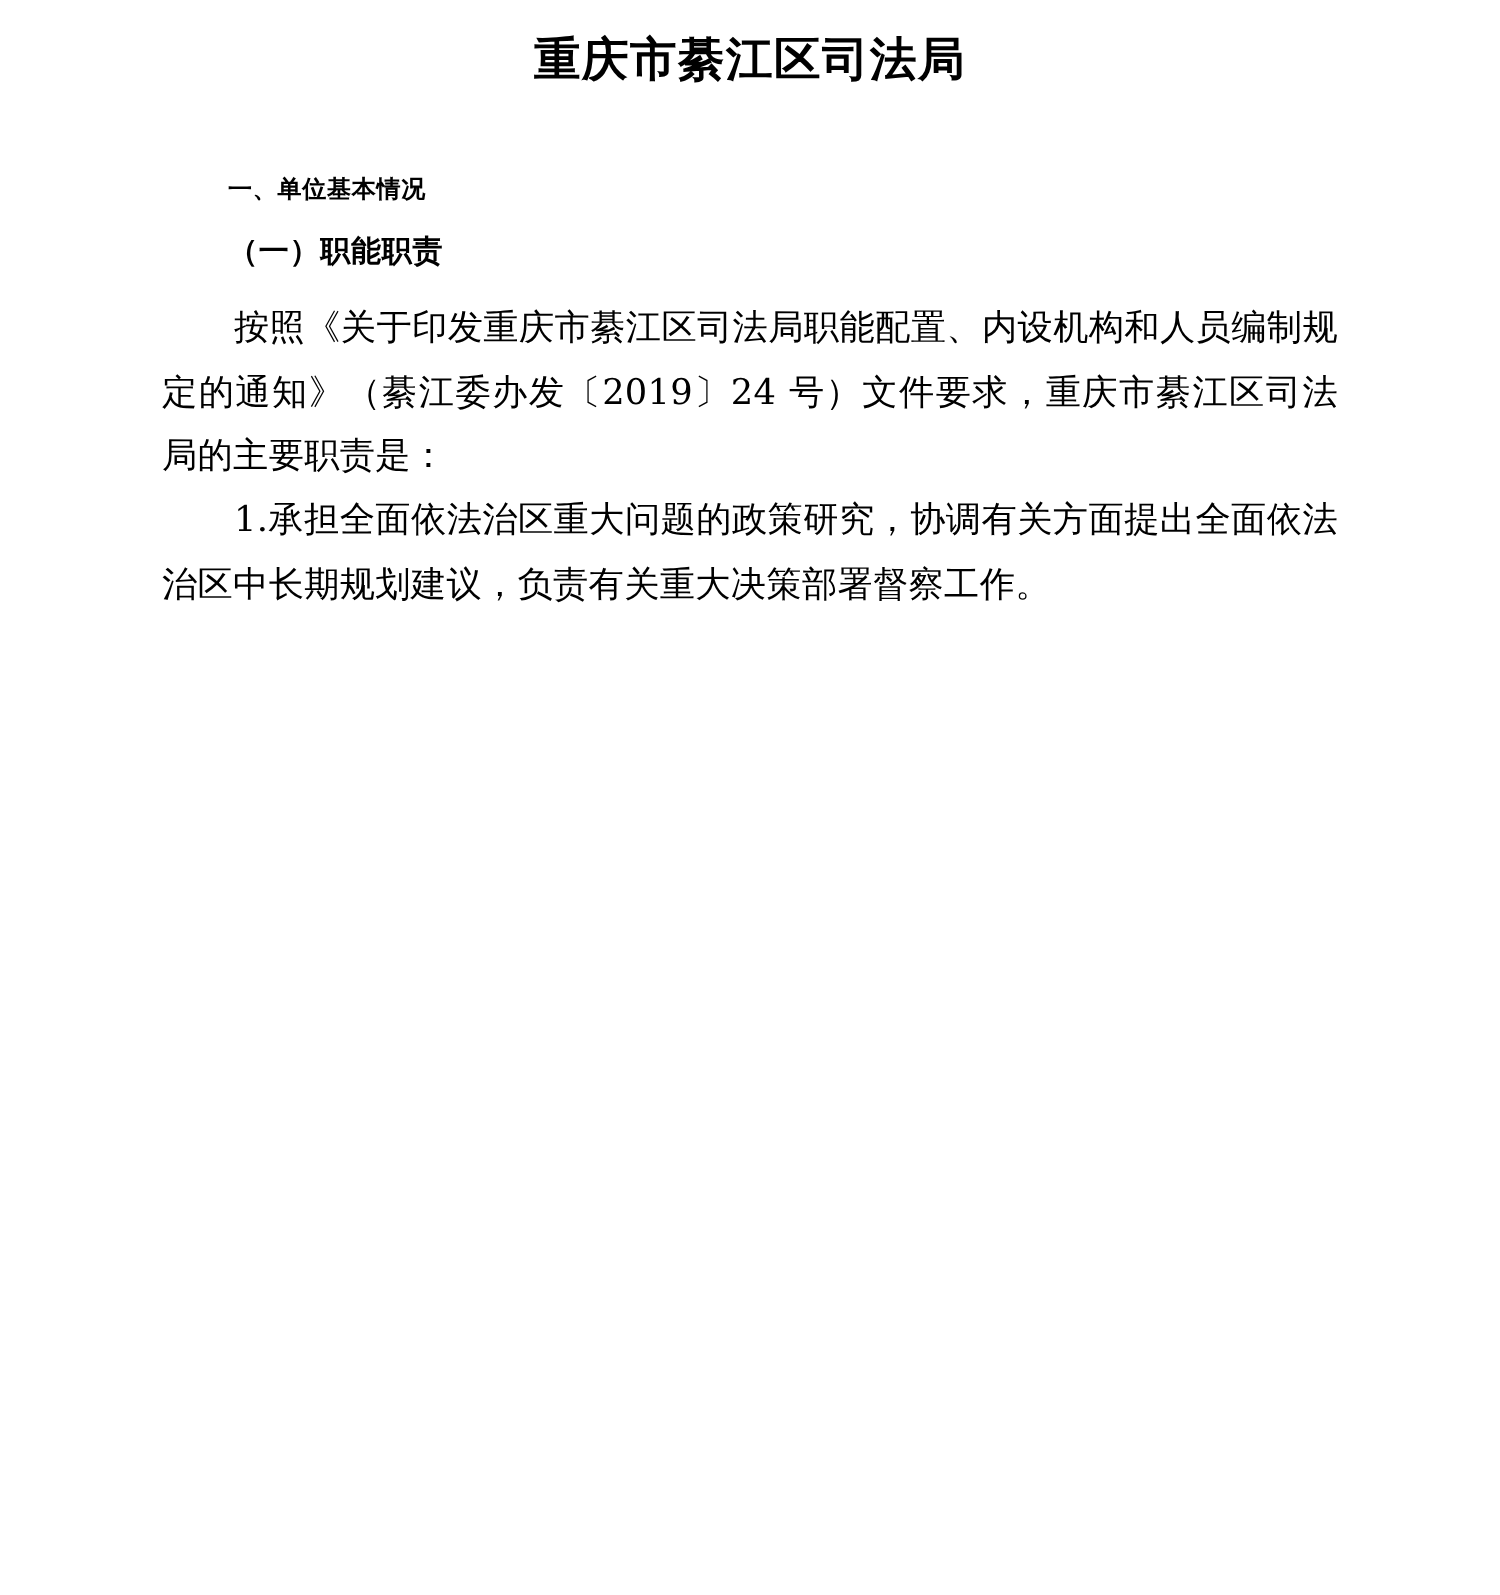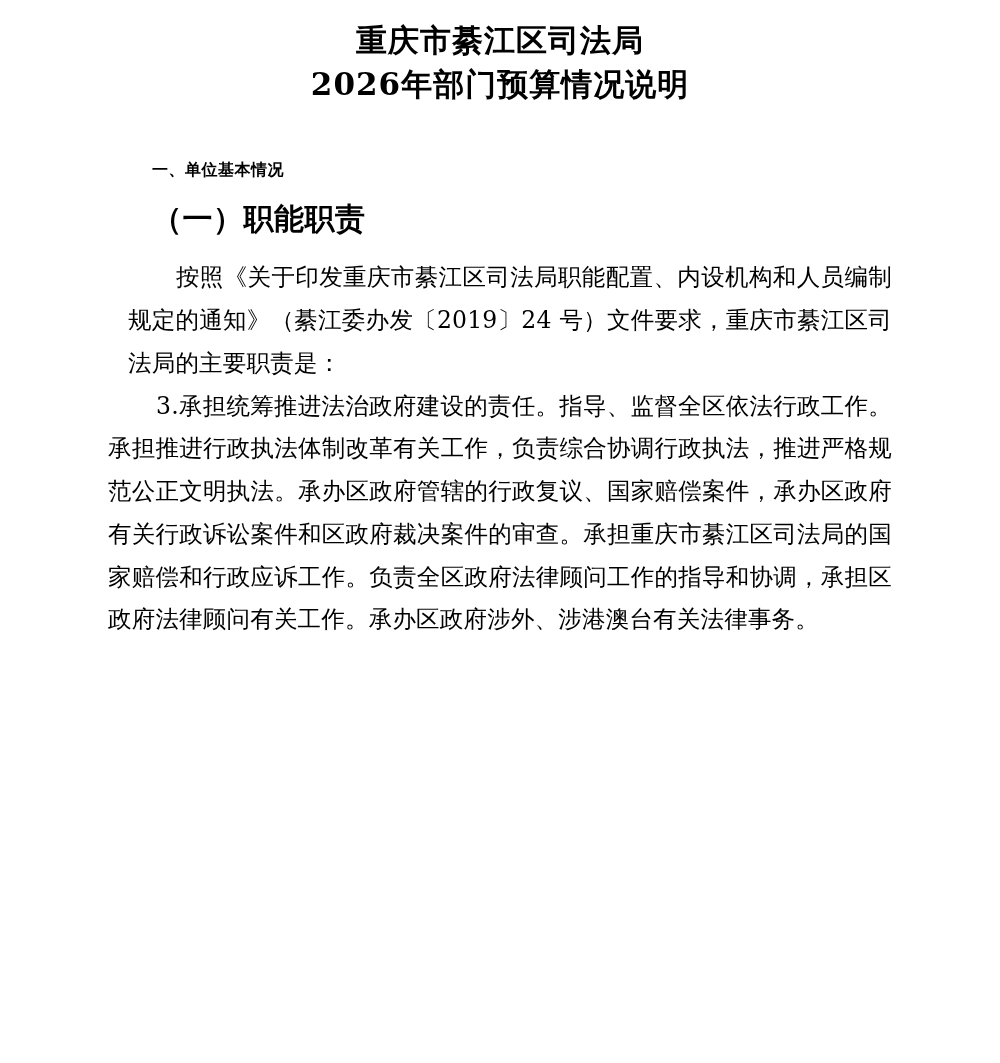--- a/index.html
+++ b/index.html
@@ -37,57 +37,55 @@
   }
   .heading-1 {
     font-size: 16px;
     font-weight: bold;
     line-height: 1.55;
     margin: 0;
     text-indent: 44px;
     letter-spacing: 0.5px;
   }
   .heading-2 {
-    font-size: 30px;
+    font-size: 20px;
     font-weight: bold;
     line-height: 1.55;
     margin: 0;
     margin-top: 13px;
     text-indent: 44px;
     letter-spacing: 0.5px;
   }
   .para {
     font-size: 23.5px;
     line-height: 1.82;
     margin: 0;
     text-indent: 48px;
     text-align: justify;
     text-justify: inter-ideograph;
     letter-spacing: 0.2px;
   }
   .para.first-body {
     margin-top: 14px;
-    margin-left: 20px;
   }
 </style>
 </head>
 <body>
 
 <div class="page">
 
   <div class="doc-title">
     <span class="line">重庆市綦江区司法局</span>
-    <span class="line">2026年部门预算情况说明</span>
   </div>
 
   <div class="spacer-after-title"></div>
 
   <p class="heading-1">一、单位基本情况</p>
 
   <p class="heading-2">（一）职能职责</p>
 
   <p class="para first-body">按照《关于印发重庆市綦江区司法局职能配置、内设机构和人员编制规定的通知》（綦江委办发〔2019〕24 号）文件要求，重庆市綦江区司法局的主要职责是：</p>
 
+  <p class="para">1.承担全面依法治区重大问题的政策研究，协调有关方面提出全面依法治区中长期规划建议，负责有关重大决策部署督察工作。</p>
 
 
-  <p class="para">3.承担统筹推进法治政府建设的责任。指导、监督全区依法行政工作。承担推进行政执法体制改革有关工作，负责综合协调行政执法，推进严格规范公正文明执法。承办区政府管辖的行政复议、国家赔偿案件，承办区政府有关行政诉讼案件和区政府裁决案件的审查。承担重庆市綦江区司法局的国家赔偿和行政应诉工作。负责全区政府法律顾问工作的指导和协调，承担区政府法律顾问有关工作。承办区政府涉外、涉港澳台有关法律事务。</p>
 
 </div>
 
 </body></html>

